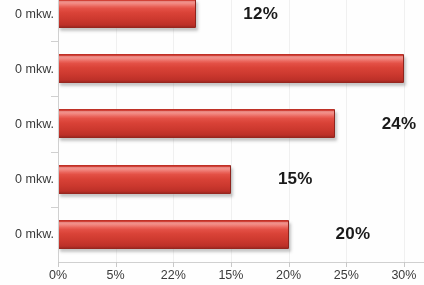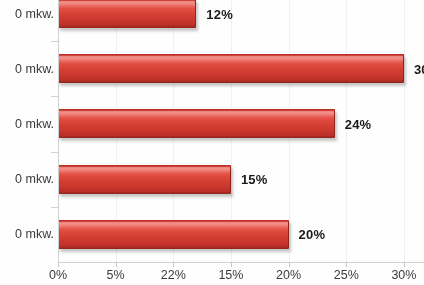--- a/index.html
+++ b/index.html
@@ -84,25 +84,26 @@
     background: linear-gradient(to bottom,
         rgba(255,255,255,0.30),
         rgba(255,255,255,0.02));
     pointer-events: none;
   }
 
   .bar-label {
     position: absolute;
     top: 50%;
     transform: translateY(-50%);
-    font-size: 13px;
+    font-size: 17px;
     font-weight: bold;
     color: #1a1a1a;
     white-space: nowrap;
     letter-spacing: 0.2px;
+    margin-left: 37px;
   }
 
   
   #y-axis-line {
     position: absolute;
     left: 58px;
     top: 0;
     width: 1px;
     height: 262px;
     background: #d0d0d0;

